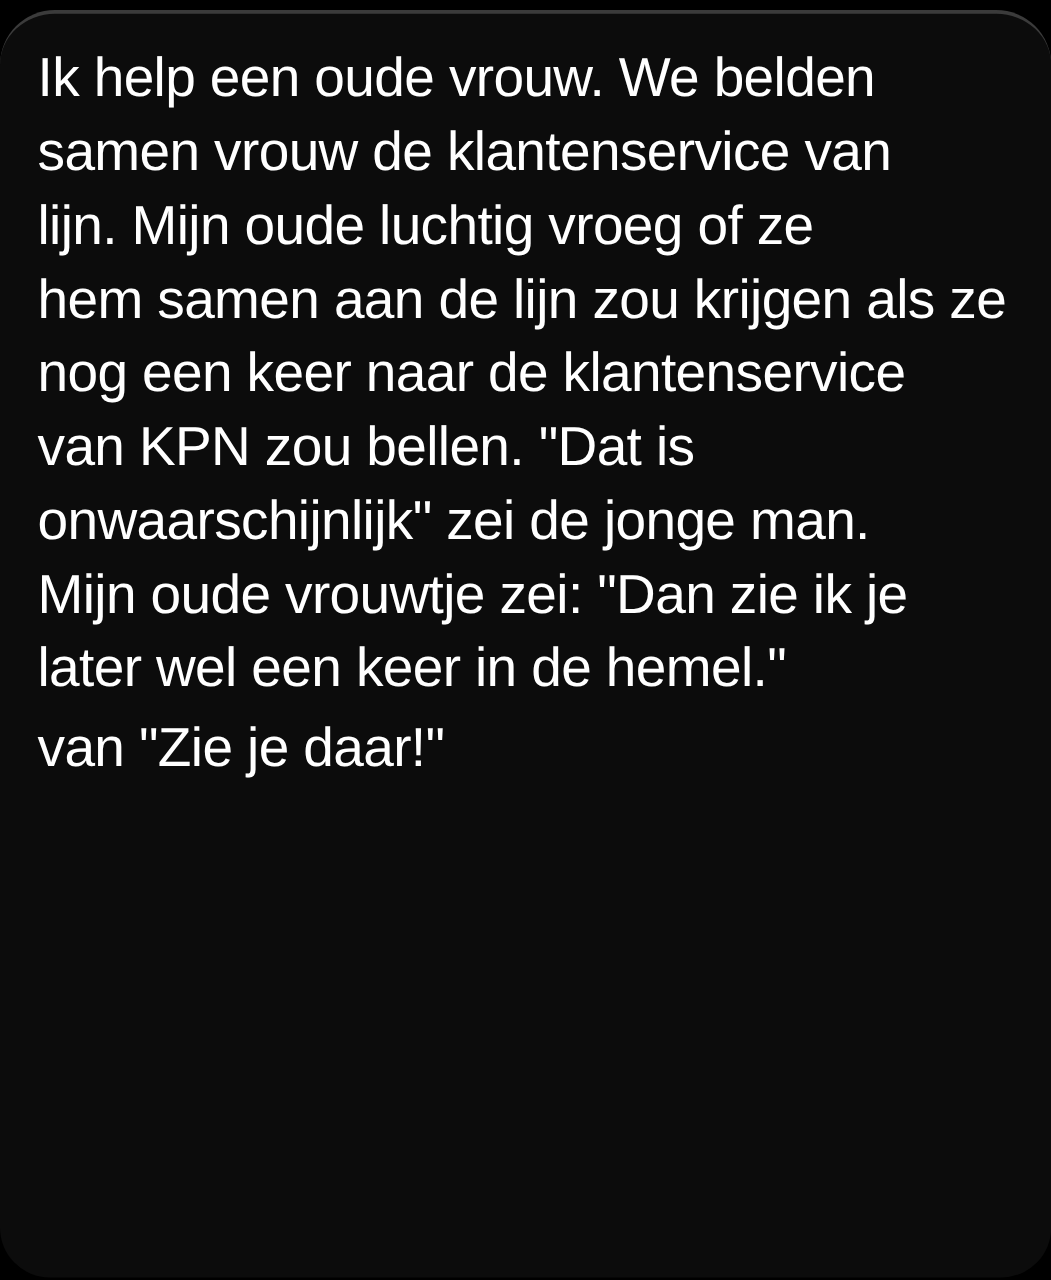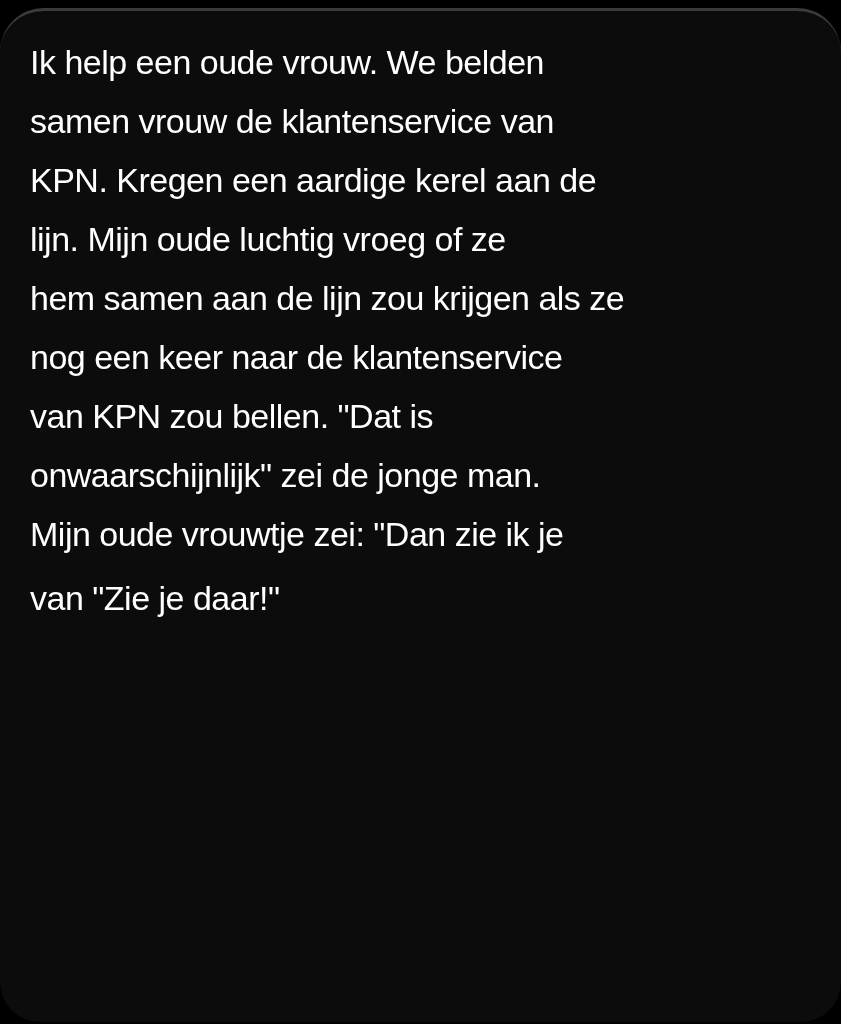--- a/index.html
+++ b/index.html
@@ -29,44 +29,44 @@
   .text-block {
     padding: 22px 14px 0 30px;
   }
   .paragraph {
     margin: 0 0 5px 0;
   }
   .paragraph:last-child {
     margin-bottom: 0;
   }
   .line {
-    font-size: 34px;
+    font-size: 44px;
     line-height: 59px;
     letter-spacing: -0.5px;
     color: #ffffff;
     white-space: nowrap;
     font-weight: 400;
   }
 </style>
 </head>
 <body>
 
 <div class="card">
   <div class="text-block">
 
     <div class="paragraph">
       <div class="line">Ik help een oude vrouw. We belden</div>
       <div class="line">samen vrouw de klantenservice van</div>
-      <div class="line">KPN. Kregen een aardige kerel aan de</div>
       <div class="line">lijn. Mijn oude luchtig vroeg of ze</div>
       <div class="line">hem samen aan de lijn zou krijgen als ze</div>
       <div class="line">nog een keer naar de klantenservice</div>
       <div class="line">van KPN zou bellen. "Dat is</div>
       <div class="line">onwaarschijnlijk" zei de jonge man.</div>
       <div class="line">Mijn oude vrouwtje zei: "Dan zie ik je</div>
+      <div class="line">later wel een keer in de hemel."</div>
     </div>
 
     <div class="paragraph">
       <div class="line">van "Zie je daar!"</div>
     </div>
 
 
   </div>
 </div>
 

